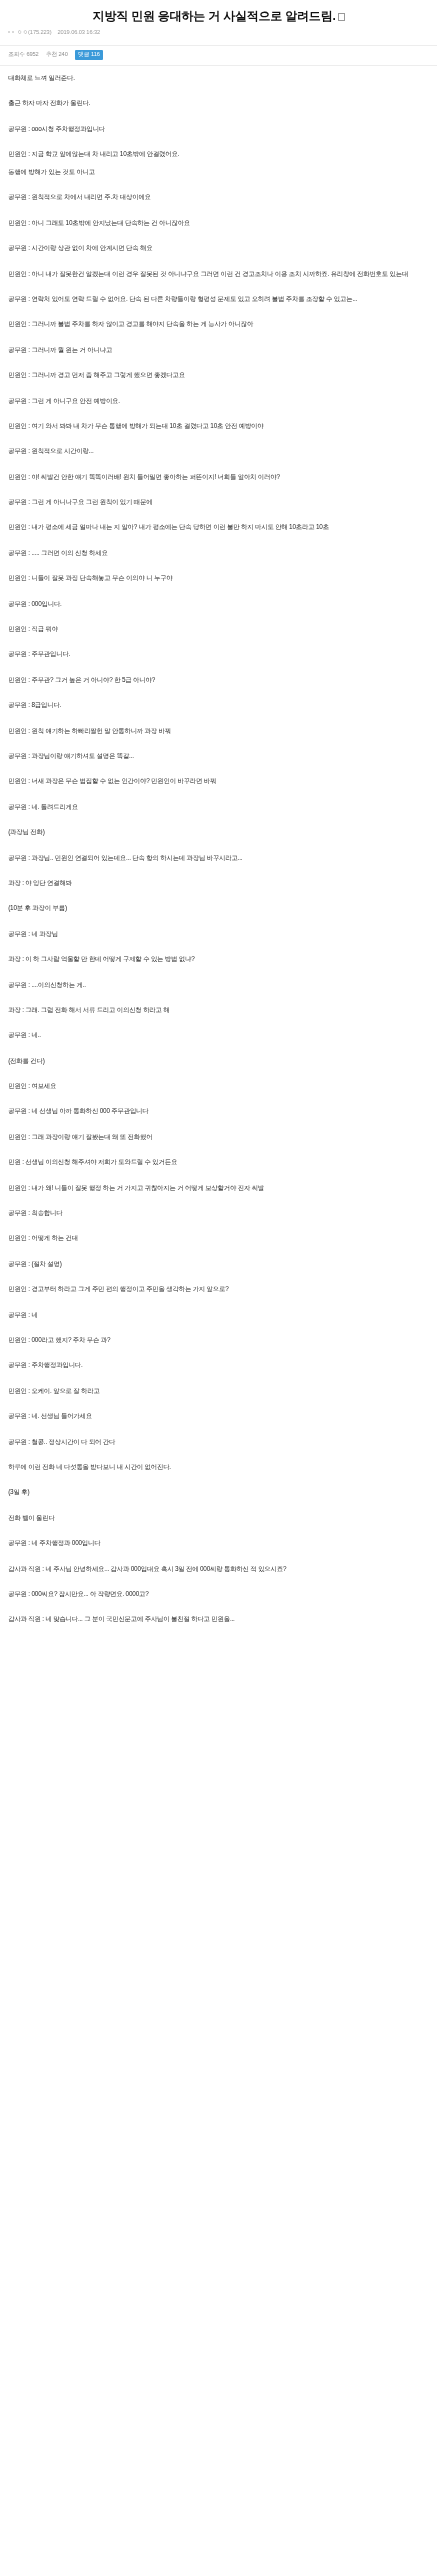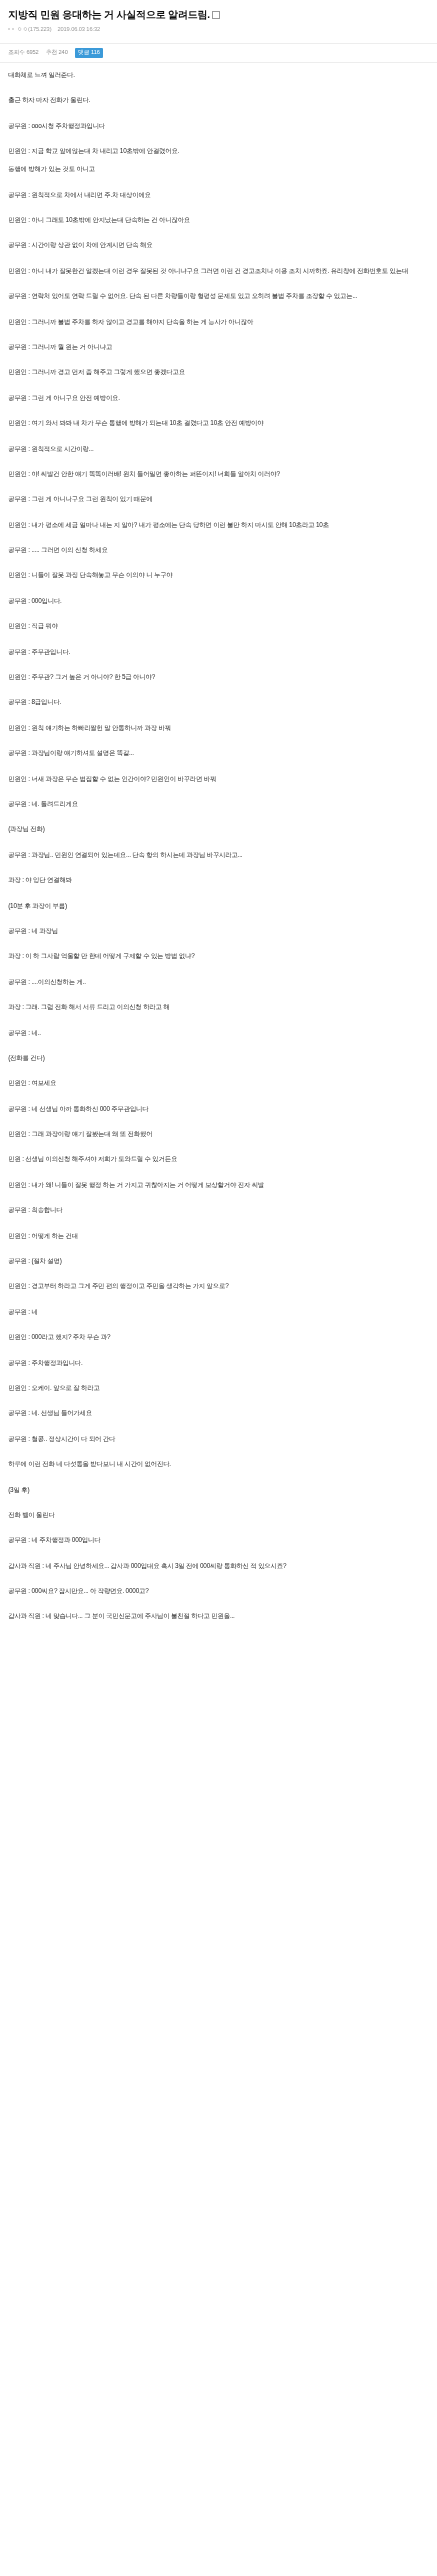--- a/index.html
+++ b/index.html
@@ -16,25 +16,26 @@
   .page {
     width: 438px;
     box-sizing: border-box;
     padding: 0;
     background: #ffffff;
   }
   .post-header {
     padding: 8.2px 8.2px 3.1px 8.2px;
   }
   .post-title {
-    font-size: 10px;
+    font-size: 12px;
     font-weight: bold;
     color: #111111;
     line-height: 1.4;
     letter-spacing: -0.2px;
+    text-align: center;
   }
   .post-title .sq {
     display: inline-block;
     width: 5.7px;
     height: 5.7px;
     border: 0.5px solid #999;
     margin-left: 2.1px;
     vertical-align: -0.5px;
   }
   .post-meta {

